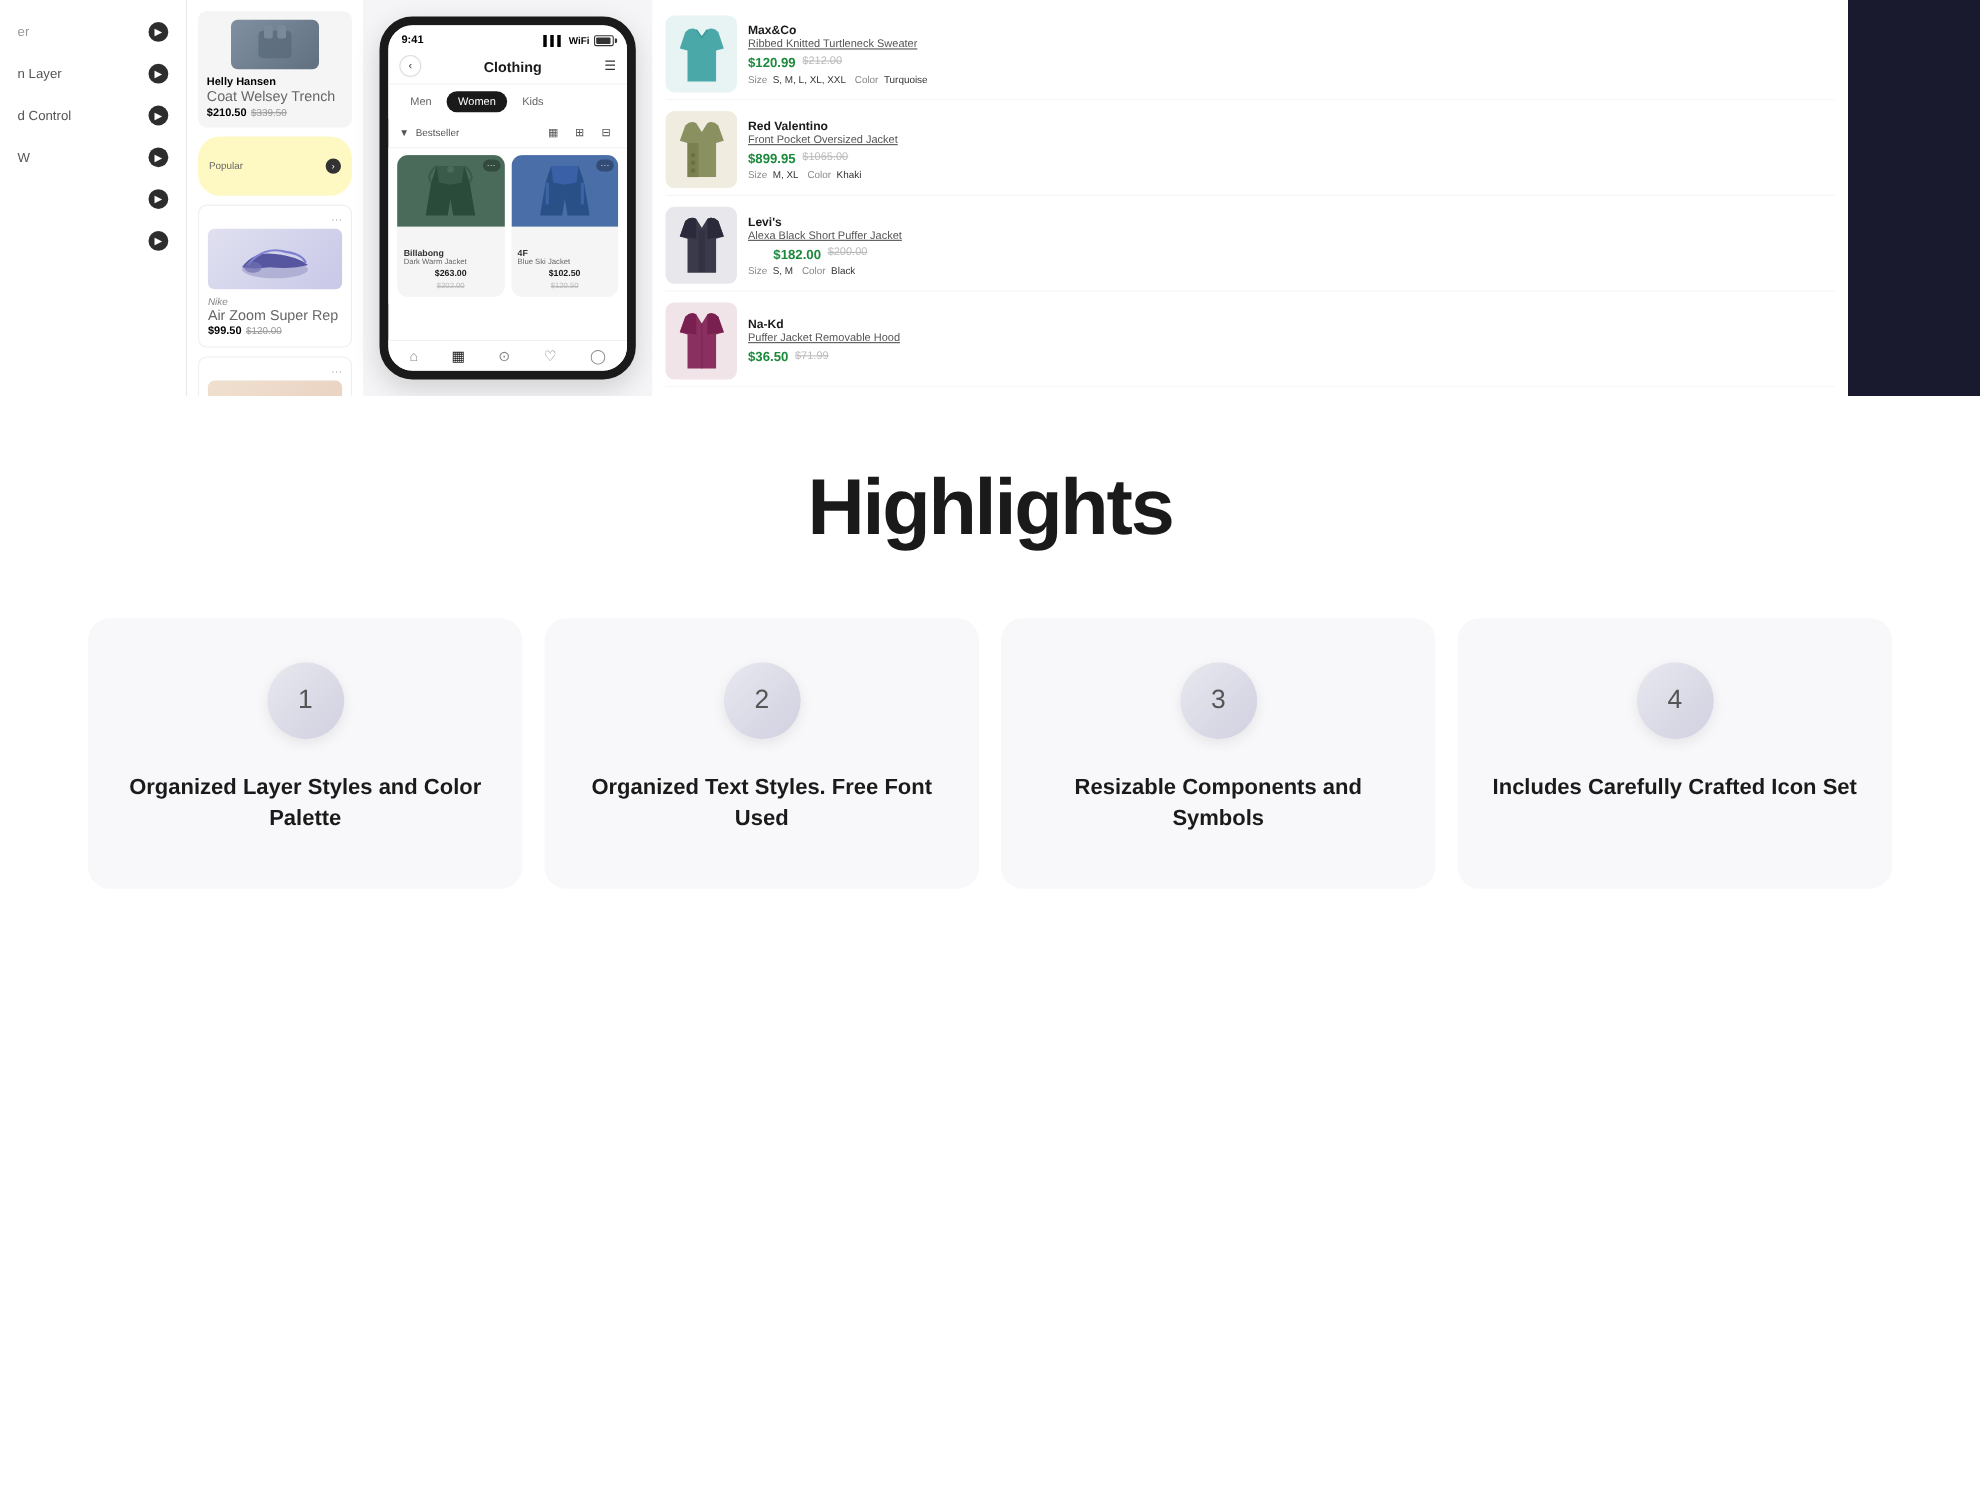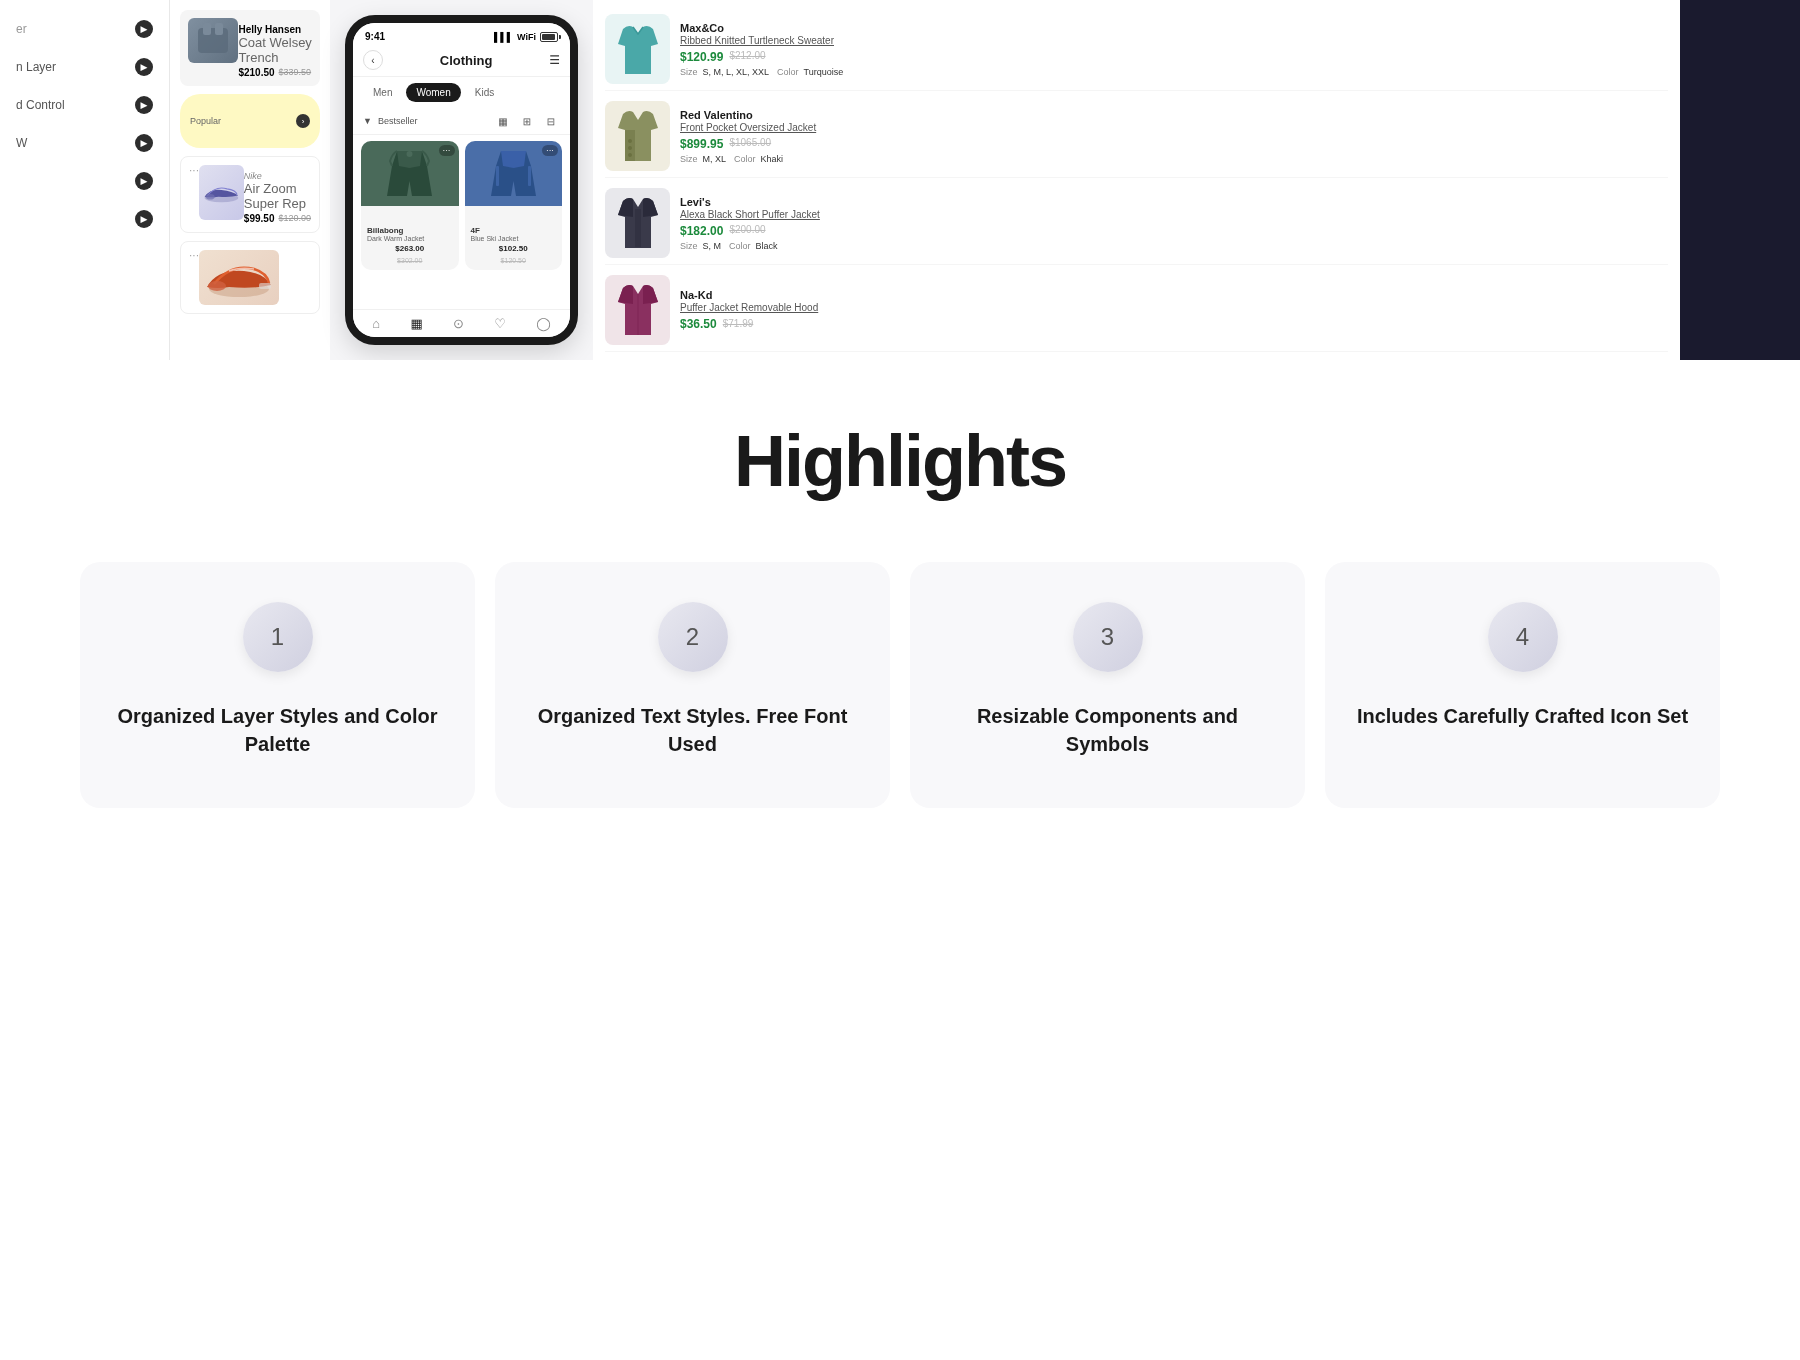--- a/index.html
+++ b/index.html
@@ -64,21 +64,21 @@
       gap: 8px;
       flex-shrink: 0;
       overflow: hidden;
     }
 
     .product-card-small {
       background: #f5f5f5;
       border-radius: 8px;
       padding: 8px;
       display: flex;
-      flex-direction: row;
+      flex-direction: column;
     }
 
     .product-card-small .shoe-img {
       width: 80px;
       height: 50px;
       background: linear-gradient(135deg, #e8e8e8, #d0d0d0);
       border-radius: 6px;
       margin: 0 auto;
       display: flex;
       align-items: center;
@@ -691,21 +691,21 @@
         <svg width="50" height="60" viewBox="0 0 50 60">
           <path d="M10 8 Q15 3 20 6 L25 14 L30 6 Q35 3 40 8 L45 22 L38 24 L38 55 L12 55 L12 24 L5 22Z" fill="#3a3a4a"></path>
           <path d="M10 8 Q15 3 20 6 L20 24 L5 22Z" fill="#2a2a3a"></path>
           <path d="M40 8 Q35 3 30 6 L30 24 L45 22Z" fill="#2a2a3a"></path>
           <rect x="22" y="16" width="6" height="38" fill="#2a2a3a" opacity="0.5"></rect>
         </svg>
       </div>
       <div class="product-list-info">
         <div class="product-list-brand">Levi's</div>
         <div class="product-list-name">Alexa Black Short Puffer Jacket</div>
-        <div style="display:flex;align-items:center;gap:2px;margin-top:2px;">
+        <div style="display:flex;align-items:center;gap:2px;margin-top:2px;margin-left:23px;">
           <span class="product-list-price">$182.00</span>
           <span class="product-list-old-price">$200.00</span>
         </div>
         <div style="display:flex;gap:8px;margin-top:2px;">
           <div class="product-list-sizes">
             Size &nbsp;<span style="color:#333;">S, M</span>
           </div>
           <div class="product-list-sizes">
             Color &nbsp;<span style="color:#333;">Black</span>
           </div>

